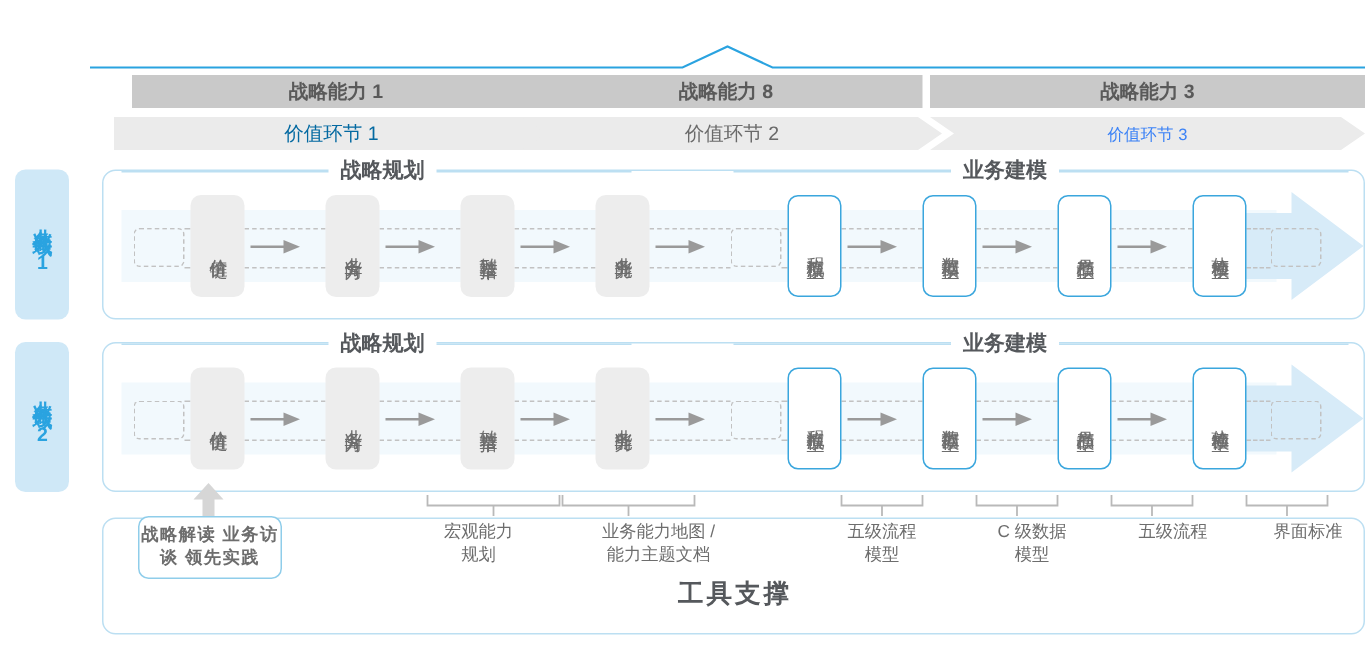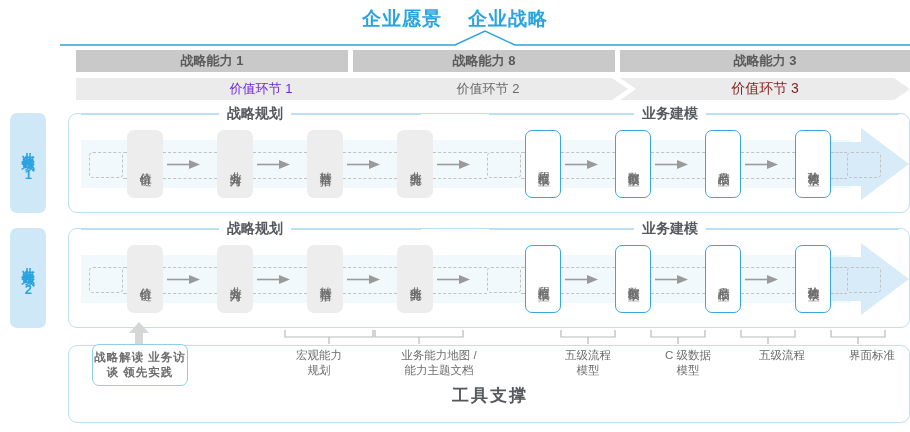--- a/index.html
+++ b/index.html
@@ -118,61 +118,57 @@
   }
 
   .bracket{ position:absolute; top:330px; height:14px; }
   svg{ display:block; overflow:visible; }
 </style>
 </head>
 <body>
 
 <div id="root">
 
-  <div class="title-row">
-    <span>企业愿景</span>
-    <span>企业战略</span>
-  </div>
 
   <div class="peak">
     <svg width="850" height="18" viewBox="0 0 850 18">
       <path d="M0 15 L395 15 L425 1 L455 15 L850 15" fill="none" stroke="#2aa3e0" stroke-width="1.4"></path>
     </svg>
   </div>
 
   <div class="cap-bar" id="capbar" style="position: absolute;">
-      <div class="cap-cell" style="position: absolute; left: 0px; width: 272px;">
+      <div class="cap-cell" style="position: absolute; left: 12px; width: 272px;">
         <span>战略能力 1</span>
       </div>
       <div class="cap-cell" style="position: absolute; left: 277px; width: 262px;">
         <span>战略能力 8</span>
       </div>
       <div class="cap-cell" style="position: absolute; left: 544px; width: 290px; text-align: right;">
         <span>战略能力 3</span>
       </div>
     </div>
 
   <div class="val-bar" id="valbar" style="width: 850px;">
       <div style="position: absolute; left: 0px; top: 0px; width: 290px; height: 22px;">
         <svg width="290" height="22" viewBox="0 0 290 22" style="position: absolute; left: 0px; top: 0px;">
           <path d="M0 0 L274 0 L290 11 L274 22 L0 22 Z" fill="#ebebeb"></path>
         </svg>
-        <div style="position: absolute; left: 0px; top: 0px; width: 290px; height: 22px; display: flex; align-items: center; justify-content: center; font-size: 13px; color: #6d28d9; margin-left: 40px;">价值环节 1</div>
+        <div style="position: absolute; left: 0px; top: 0px; width: 290px; height: 22px; display: flex; align-items: center; justify-content: center; font-size: 13px; color: #0369a1;">价值环节 1</div>
       </div>
       <div style="position: absolute; left: 272px; top: 0px; width: 280px; height: 22px; text-align: center;">
         <svg width="280" height="22" viewBox="0 0 280 22" style="position: absolute; left: 0px; top: 0px;">
           <path d="M0 0 L264 0 L280 11 L264 22 L0 22 L16 11 Z" fill="#ebebeb"></path>
         </svg>
         <div style="position: absolute; left: 0px; top: 0px; width: 280px; height: 22px; display: flex; align-items: center; justify-content: center; font-size: 13px; color: rgb(106, 106, 106);">价值环节 2</div>
       </div>
       <div style="position: absolute; left: 544px; top: 0px; width: 290px; height: 22px;">
         <svg width="290" height="22" viewBox="0 0 290 22" style="position: absolute; left: 0px; top: 0px;">
           <path d="M0 0 L274 0 L290 11 L274 22 L0 22 L16 11 Z" fill="#ebebeb"></path>
         </svg>
-        <div style="position: absolute; left: 0px; top: 0px; width: 290px; height: 22px; display: flex; align-items: center; justify-content: center; font-size: 14px; color: #7f1d1d;">价值环节 3</div>
+        <div style="position: absolute; left: 0px; top: 0px; width: 290px; height: 22px; display: flex; align-items: center; justify-content: center; font-size: 11px; color: #3b82f6;">价值环节 3</div>
       </div>
     </div>
 
   <div class="side" id="side1">
     <span class="vt">业务领域 1</span>
   </div>
   <div class="side" id="side2">
     <span class="vt">业务领域 2</span>
   </div>
 

